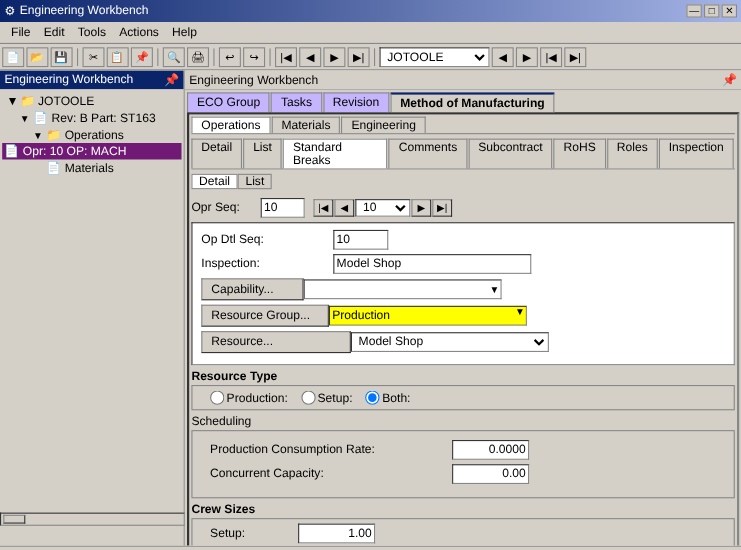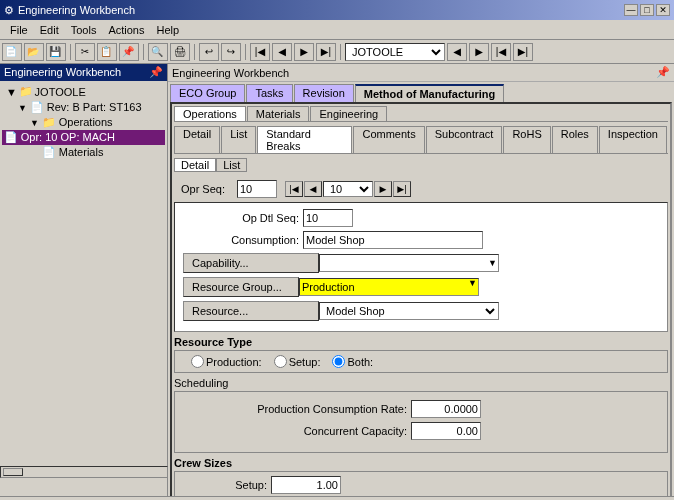--- a/index.html
+++ b/index.html
@@ -48,21 +48,21 @@
     .sub-tab { padding: 1px 8px; border: 1px solid #888; border-bottom: none; background: #d4d0c8; cursor: pointer; font-size: 11px; margin-right: 1px; }
     .sub-tab.active { background: white; }
     
     
     .detail-tab-bar { display: flex; margin-bottom: 4px; }
     .detail-tab { padding: 0px 6px; border: 1px solid #888; background: #d4d0c8; cursor: pointer; font-size: 11px; }
     .detail-tab.active { background: white; }
     
     
     .form-row { display: flex; align-items: center; margin-bottom: 4px; }
-    .form-label { text-align: right; padding-right: 4px; color: #000; }
+    .form-label { text-align: left; padding-right: 4px; color: #000; }
     .form-input { border: 1px inset #888; background: white; padding: 1px 2px; font-size: 11px; height: 18px; }
     .form-input.highlighted { background: #ffff00; }
     .form-select { border: 1px inset #888; background: white; padding: 1px 2px; font-size: 11px; height: 18px; }
     .form-btn { background: #d4d0c8; border: 1px outset #888; padding: 1px 8px; font-size: 11px; cursor: pointer; height: 20px; }
     
     
     .nav-controls { display: flex; align-items: center; gap: 1px; }
     .nav-btn { width: 18px; height: 16px; background: #d4d0c8; border: 1px outset #888; display: flex; align-items: center; justify-content: center; cursor: pointer; font-size: 9px; }
     .nav-combo { width: 50px; height: 16px; border: 1px inset #888; background: white; font-size: 11px; padding: 0 2px; }
     
@@ -222,26 +222,26 @@
       </div>
 
       <div style="border: 1px inset #888; background: white; padding: 6px 8px;">
 
         <div class="form-row">
           <label class="form-label" style="width:120px;">Op Dtl Seq:</label>
           <input class="form-input" style="width: 50px;" value="10">
         </div>
 
         <div class="form-row">
-          <label class="form-label" style="width:120px;">Consumption:</label>
+          <label class="form-label" style="width:120px;">Inspection:</label>
           <input class="form-input" style="width: 180px;" value="Model Shop">
         </div>
 
         <div class="form-row">
-          <button class="form-btn" style="width:136px; text-align:left;">Capability...</button>
+          <button class="form-btn" style="width:93px; text-align:left;">Capability...</button>
           <span style="position:relative; display:inline-flex; align-items:center; width:180px;">
             <input class="form-input" style="width: 100%; padding-right: 16px;" value="">
             <span style="position:absolute; right:2px; font-size:9px;">▼</span>
           </span>
         </div>
 
         <div class="form-row">
           <button class="form-btn" style="width:116px; text-align:left;">Resource Group...</button>
           <span style="position:relative; display:inline-flex; align-items:flex-start; width:180px;">
             <input class="form-input highlighted" style="width: 100%; padding-right: 16px; background: rgb(255, 255, 0);" value="Production">

